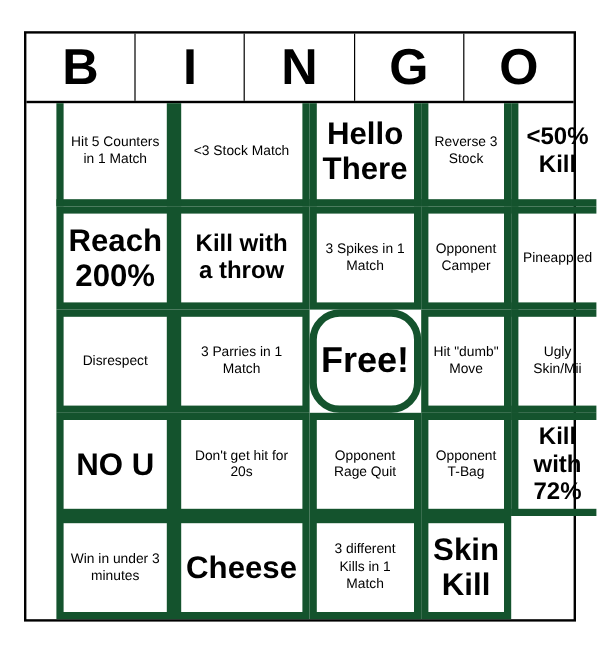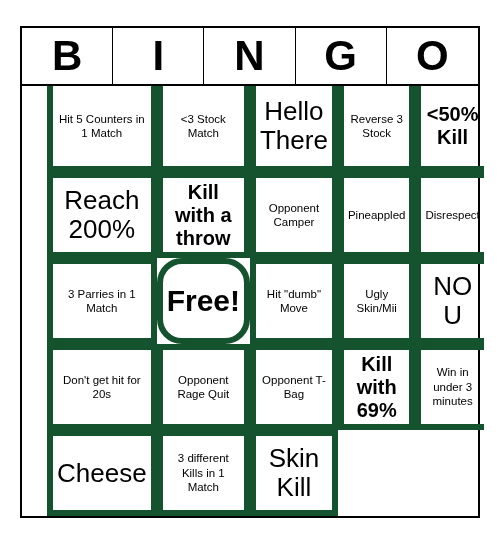--- a/index.html
+++ b/index.html
@@ -49,21 +49,21 @@
       position: relative;
     }
     .bingo-cell:nth-child(5n) {
       border-right: none;
     }
     .bingo-cell:nth-child(-n+5) {
       border-top: none;
     }
     .bingo-cell.large-text {
       font-size: 26px;
-      font-weight: normal;
+      font-weight: bold;
       line-height: 1.1;
     }
     .bingo-cell.medium-text {
       font-size: 20px;
       font-weight: bold;
       line-height: 1.15;
     }
     .bingo-cell.small-text {
       font-size: 11.5px;
     }
@@ -85,30 +85,31 @@
       <div class="bingo-header-cell">O</div>
     </div>
   <div class="bingo-grid">
   <div class="bingo-cell small-text">Hit 5 Counters in 1 Match</div>
       <div class="bingo-cell small-text">&lt;3 Stock Match</div>
       <div class="bingo-cell large-text">Hello There</div>
       <div class="bingo-cell small-text">Reverse 3 Stock</div>
       <div class="bingo-cell medium-text">&lt;50% Kill</div>
       <div class="bingo-cell large-text">Reach 200%</div>
       <div class="bingo-cell medium-text">Kill with a throw</div>
+      <div class="bingo-cell small-text">3 Spikes in 1 Match</div>
       <div class="bingo-cell small-text">Opponent Camper</div>
       <div class="bingo-cell small-text">Pineappled</div>
       <div class="bingo-cell small-text">Disrespect</div>
       <div class="bingo-cell small-text">3 Parries in 1 Match</div>
       <div class="bingo-cell free-cell">Free!</div>
       <div class="bingo-cell small-text">Hit "dumb" Move</div>
       <div class="bingo-cell small-text">Ugly Skin/Mii</div>
       <div class="bingo-cell large-text">NO U</div>
       <div class="bingo-cell small-text">Don't get hit for 20s</div>
       <div class="bingo-cell small-text">Opponent Rage Quit</div>
       <div class="bingo-cell small-text">Opponent T-Bag</div>
-      <div class="bingo-cell medium-text">Kill with 69%</div>
+      <div class="bingo-cell medium-text">Kill with 72%</div>
       <div class="bingo-cell small-text">Win in under 3 minutes</div>
       <div class="bingo-cell large-text">Cheese</div>
       <div class="bingo-cell small-text">3 different Kills in 1 Match</div>
       <div class="bingo-cell large-text">Skin Kill</div>
     </div>
 </div>
 
 </body></html>

